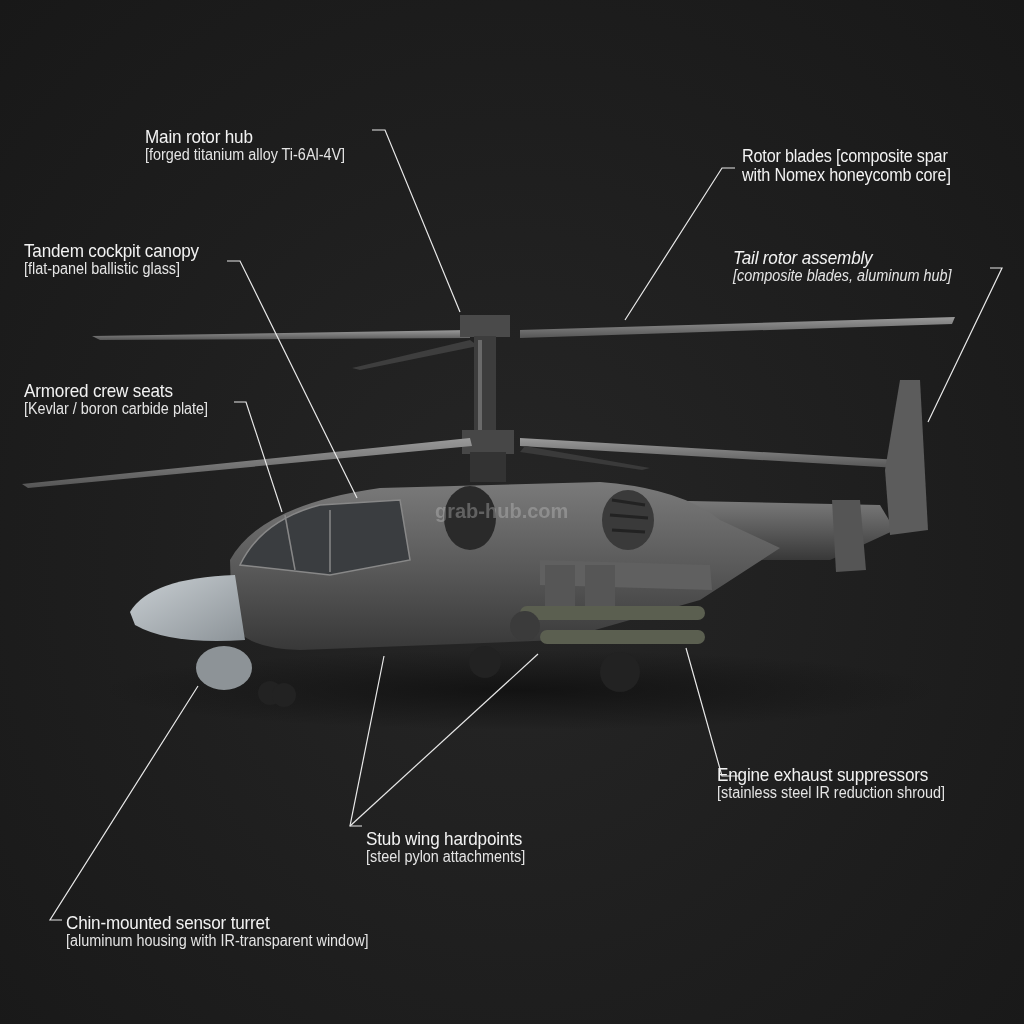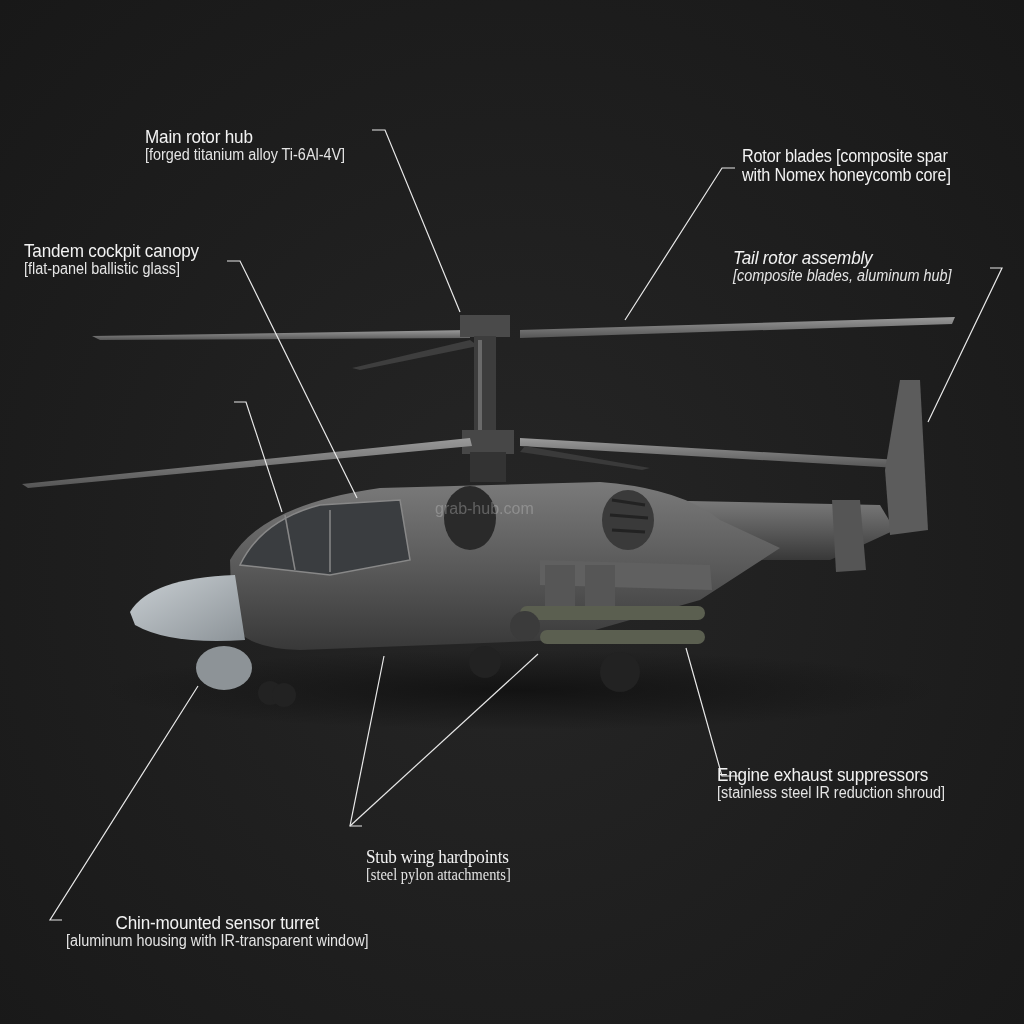--- a/index.html
+++ b/index.html
@@ -3,21 +3,21 @@
 <meta charset="utf-8">
 <style>
   html,body{margin:0;padding:0;}
   body{width:1024px;height:1024px;background:#1d1d1d;overflow:hidden;position:relative;font-family:"Liberation Sans","DejaVu Sans",sans-serif;}
   .stage{position:absolute;left:0;top:0;width:1024px;height:1024px;
     background:radial-gradient(ellipse at 50% 55%, #262626 0%, #1e1e1e 55%, #181818 100%);}
   svg.art{position:absolute;left:0;top:0;}
   .label{position:absolute;color:#f2f2f2;line-height:1.05;white-space:nowrap;}
   .label .t{display:block;font-size:19px;letter-spacing:-0.2px;transform:scaleX(0.9);transform-origin:left top;}
   .label .m{display:block;font-size:16px;color:#e4e4e4;transform:scaleX(0.9);transform-origin:left top;}
-  .wm{position:absolute;left:435px;top:500px;font-size:16px;color:rgba(200,200,200,0.35);}
+  .wm{position:absolute;left:435px;top:500px;font-size:20px;color:rgba(200,200,200,0.35);font-weight:bold;}
 </style>
 </head>
 <body>
 
 <div class="stage">
 
   <svg class="art" width="1024" height="1024" viewBox="0 0 1024 1024">
     <defs>
       <linearGradient id="body" x1="0" y1="0" x2="0" y2="1">
         <stop offset="0" stop-color="#7a7a7a"></stop>
@@ -122,29 +122,33 @@
   <div class="label" style="left:742px;top:147px;">
     <span class="t" style="font-size:18px">Rotor blades [composite spar</span>
     <span class="t" style="font-size:18px">with Nomex honeycomb core]</span>
   </div>
 
   <div class="label" style="left:733px;top:248px;font-style:italic;">
     <span class="t">Tail rotor assembly</span>
     <span class="m">[composite blades, aluminum hub]</span>
   </div>
 
+  <div class="label" style="left:24px;top:381px;">
+    <span class="t">Armored crew seats</span>
+    <span class="m">[Kevlar / boron carbide plate]</span>
+  </div>
 
   <div class="label" style="left:717px;top:765px;">
     <span class="t">Engine exhaust suppressors</span>
     <span class="m">[stainless steel IR reduction shroud]</span>
   </div>
 
-  <div class="label" style="left:366px;top:847px;font-family:Liberation Serif, serif;">
+  <div class="label" style="left:366px;top:829px;">
     <span class="t">Stub wing hardpoints</span>
     <span class="m">[steel pylon attachments]</span>
   </div>
 
-  <div class="label" style="left:66px;top:913px;text-align:center;">
+  <div class="label" style="left:66px;top:913px;">
     <span class="t">Chin-mounted sensor turret</span>
     <span class="m">[aluminum housing with IR-transparent window]</span>
   </div>
 
 </div>
 
 </body></html>

